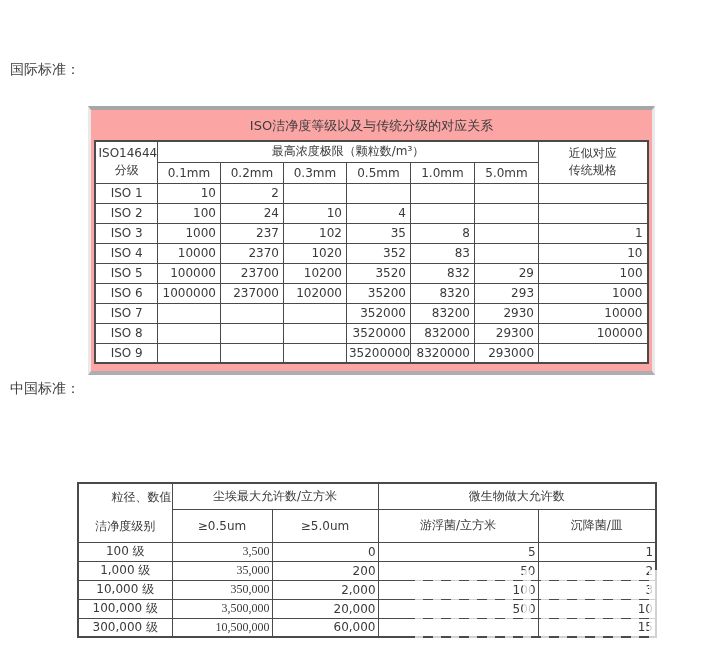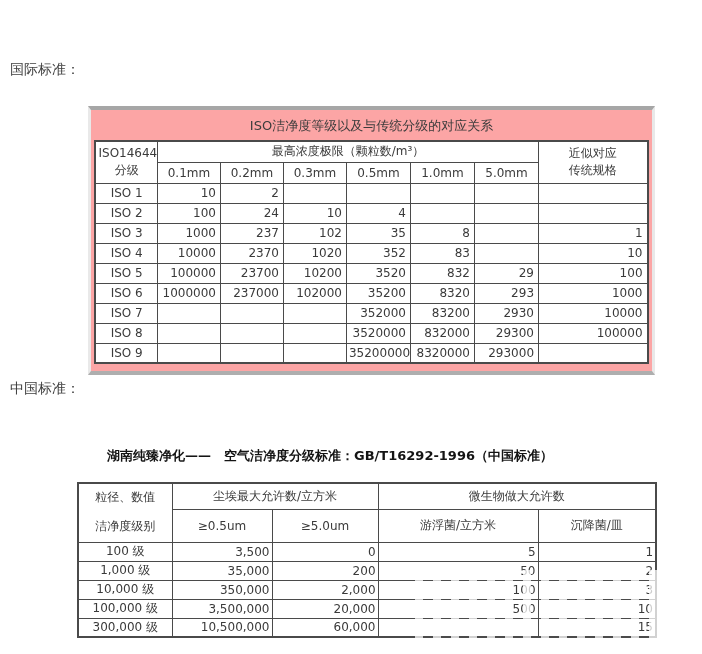--- a/index.html
+++ b/index.html
@@ -57,26 +57,26 @@
   }
   table.cn {
     position:absolute; left:77px; top:482px; width:578px;
     border:2px solid #4a4a4a;
   }
   table.cn th { text-align:center; }
   table.cn .hrow1 th { height:26px; }
   table.cn .hrow2 th { height:33px; }
   table.cn td { height:19px; }
   td.c { text-align:center; }
-  td.r-a { text-align:right; padding-right:12px; }
+  td.r-a { text-align:right; padding-right:12px;font-family:Liberation Serif, serif; }
   td.r-b { text-align:right; padding-right:16px; }
   td.r-c { text-align:right; padding-right:8px; }
   td.r-d { text-align:right; padding-right:6px; }
   .corner-cell { position:relative; vertical-align:top; }
-  .corner-top    { position:absolute; top:5px; left:0; right:0; text-align:center; }
+  .corner-top    { position:absolute; top:5px; left:0; right:0; text-align:right; }
   .corner-bottom { position:absolute; bottom:7px; left:0; right:0; text-align:center; }
 
   
   .watermark {
     position:absolute; left:415px; top:570px; width:287px; height:84px;
     background:repeating-linear-gradient(90deg,
       rgba(255,255,255,0.75) 0px, rgba(255,255,255,0.75) 8px,
       rgba(255,255,255,0) 8px, rgba(255,255,255,0) 18px);
     pointer-events:none;
   }
@@ -213,21 +213,20 @@
         <td class="num">35200000</td>
         <td class="num">8320000</td>
         <td class="num">293000</td>
         <td class="num"></td>
       </tr>
     </tbody>
       </table>
   </div>
 
   <div class="cn-label">中国标准：</div>
-  <div class="cn-heading">湖南纯臻净化——　空气洁净度分级标准：GB/T16292-1996（中国标准）</div>
 
   <table class="grid cn">
     <colgroup>
       <col style="width:94px">
         <col style="width:100px">
         <col style="width:106px">
         <col style="width:160px">
         <col style="width:118px">
     </colgroup>
     <tbody>

